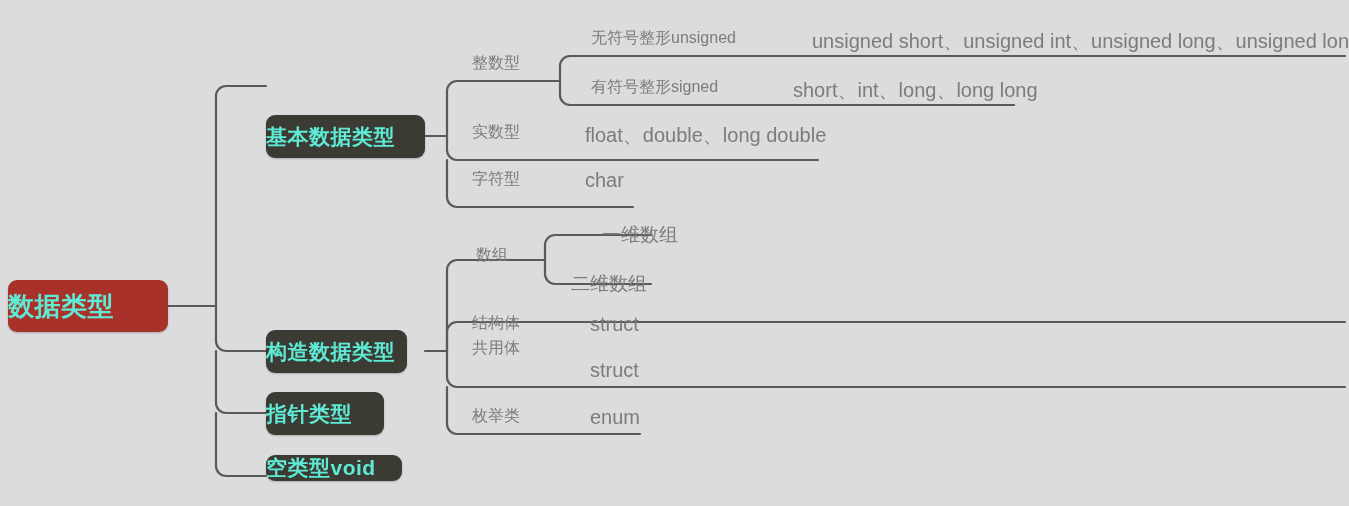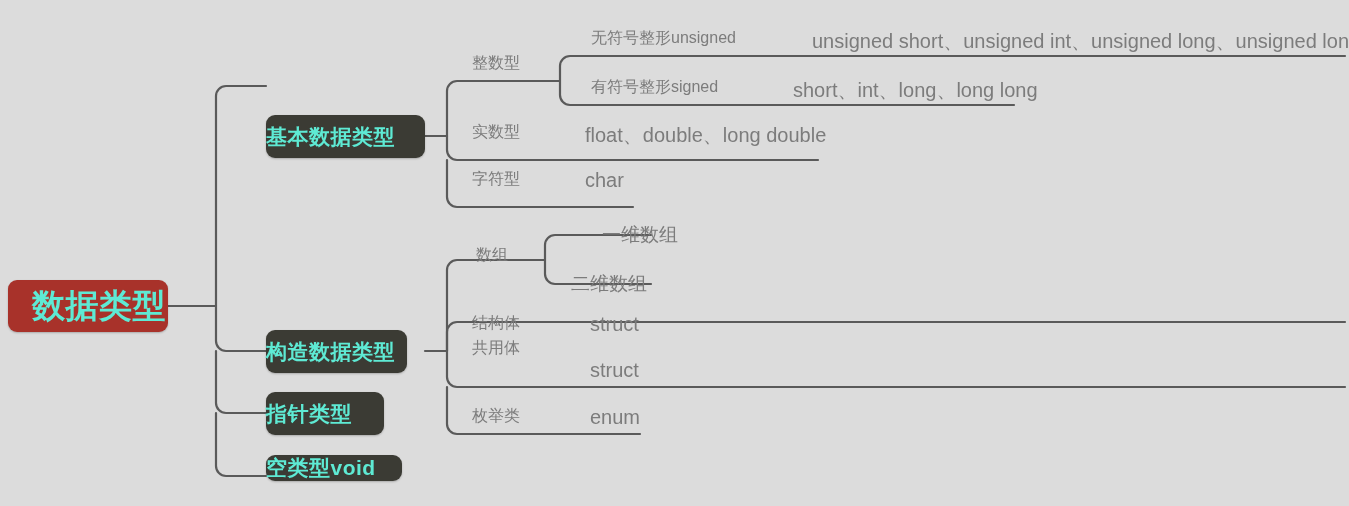--- a/index.html
+++ b/index.html
@@ -34,24 +34,23 @@
     display: flex;
     align-items: center;
     justify-content: flex-start;
     border-radius: 9px;
     color: #5eead4;
     white-space: nowrap;
     letter-spacing: 0.5px;
   }
   .node.root {
     background: #a8322a;
-    font-size: 33px;
+    font-size: 26px;
     font-weight: 700;
     box-shadow: 0 1px 2px rgba(0,0,0,0.22);
-    padding-left: 24px;
   }
   .node.level2 {
     background: #3b3b34;
     font-size: 21px;
     font-weight: 700;
     box-shadow: 0 1px 2px rgba(0,0,0,0.22);
   }
   .leaf {
     position: absolute;
     white-space: nowrap;

